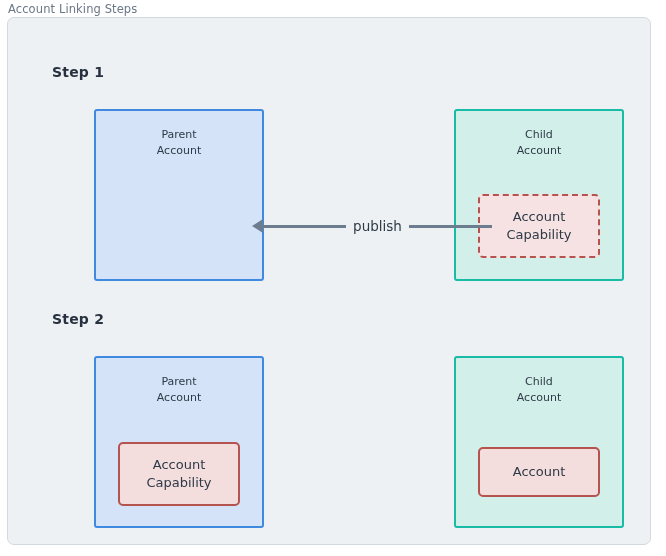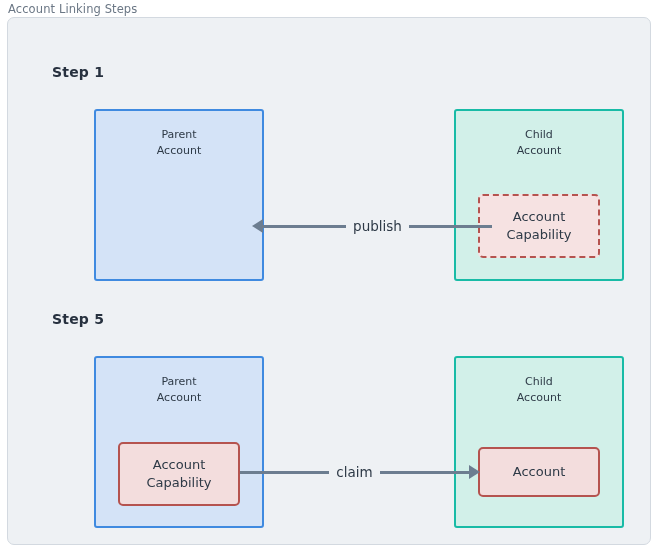--- a/index.html
+++ b/index.html
@@ -210,39 +210,32 @@
 Capability</div>
 
     <div class="connector publish">
       <span class="arrow-head left"></span>
       <span class="conn-line"></span>
       <span class="conn-label">publish</span>
       <span class="conn-line"></span>
       <span class="arrow-spacer"></span>
     </div>
 
-    <div class="step-label step2">Step 5</div>
+    <div class="step-label step2">Step 2</div>
 
     <div class="account-box parent-box s2">
       <div class="account-title">Parent
 Account</div>
     </div>
 
     <div class="item-box item-capability-solid">Account
 Capability</div>
 
     <div class="account-box child-box s2">
       <div class="account-title">Child
 Account</div>
     </div>
 
     <div class="item-box item-account">Account</div>
 
-    <div class="connector claim">
-      <span class="arrow-spacer"></span>
-      <span class="conn-line"></span>
-      <span class="conn-label">claim</span>
-      <span class="conn-line"></span>
-      <span class="arrow-head right"></span>
-    </div>
 
   </div>
 </div>
 
 </body></html>

